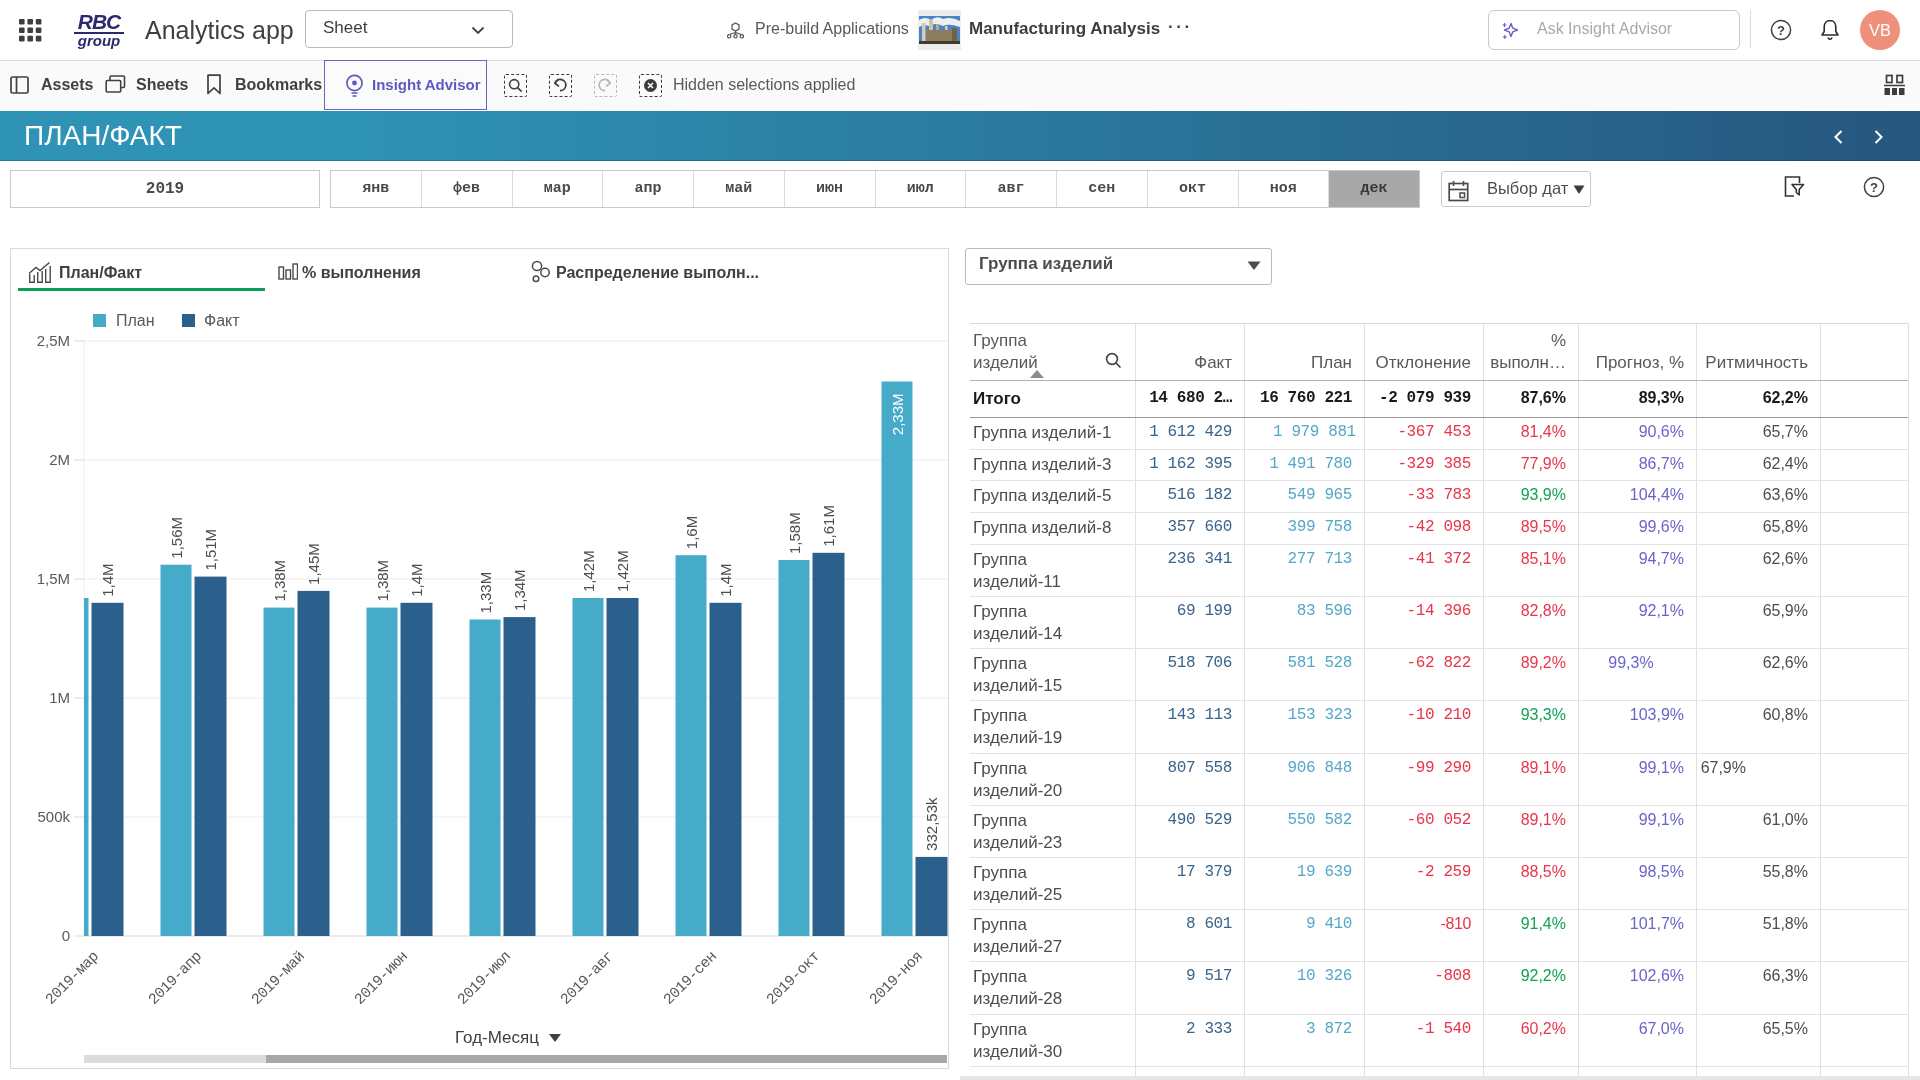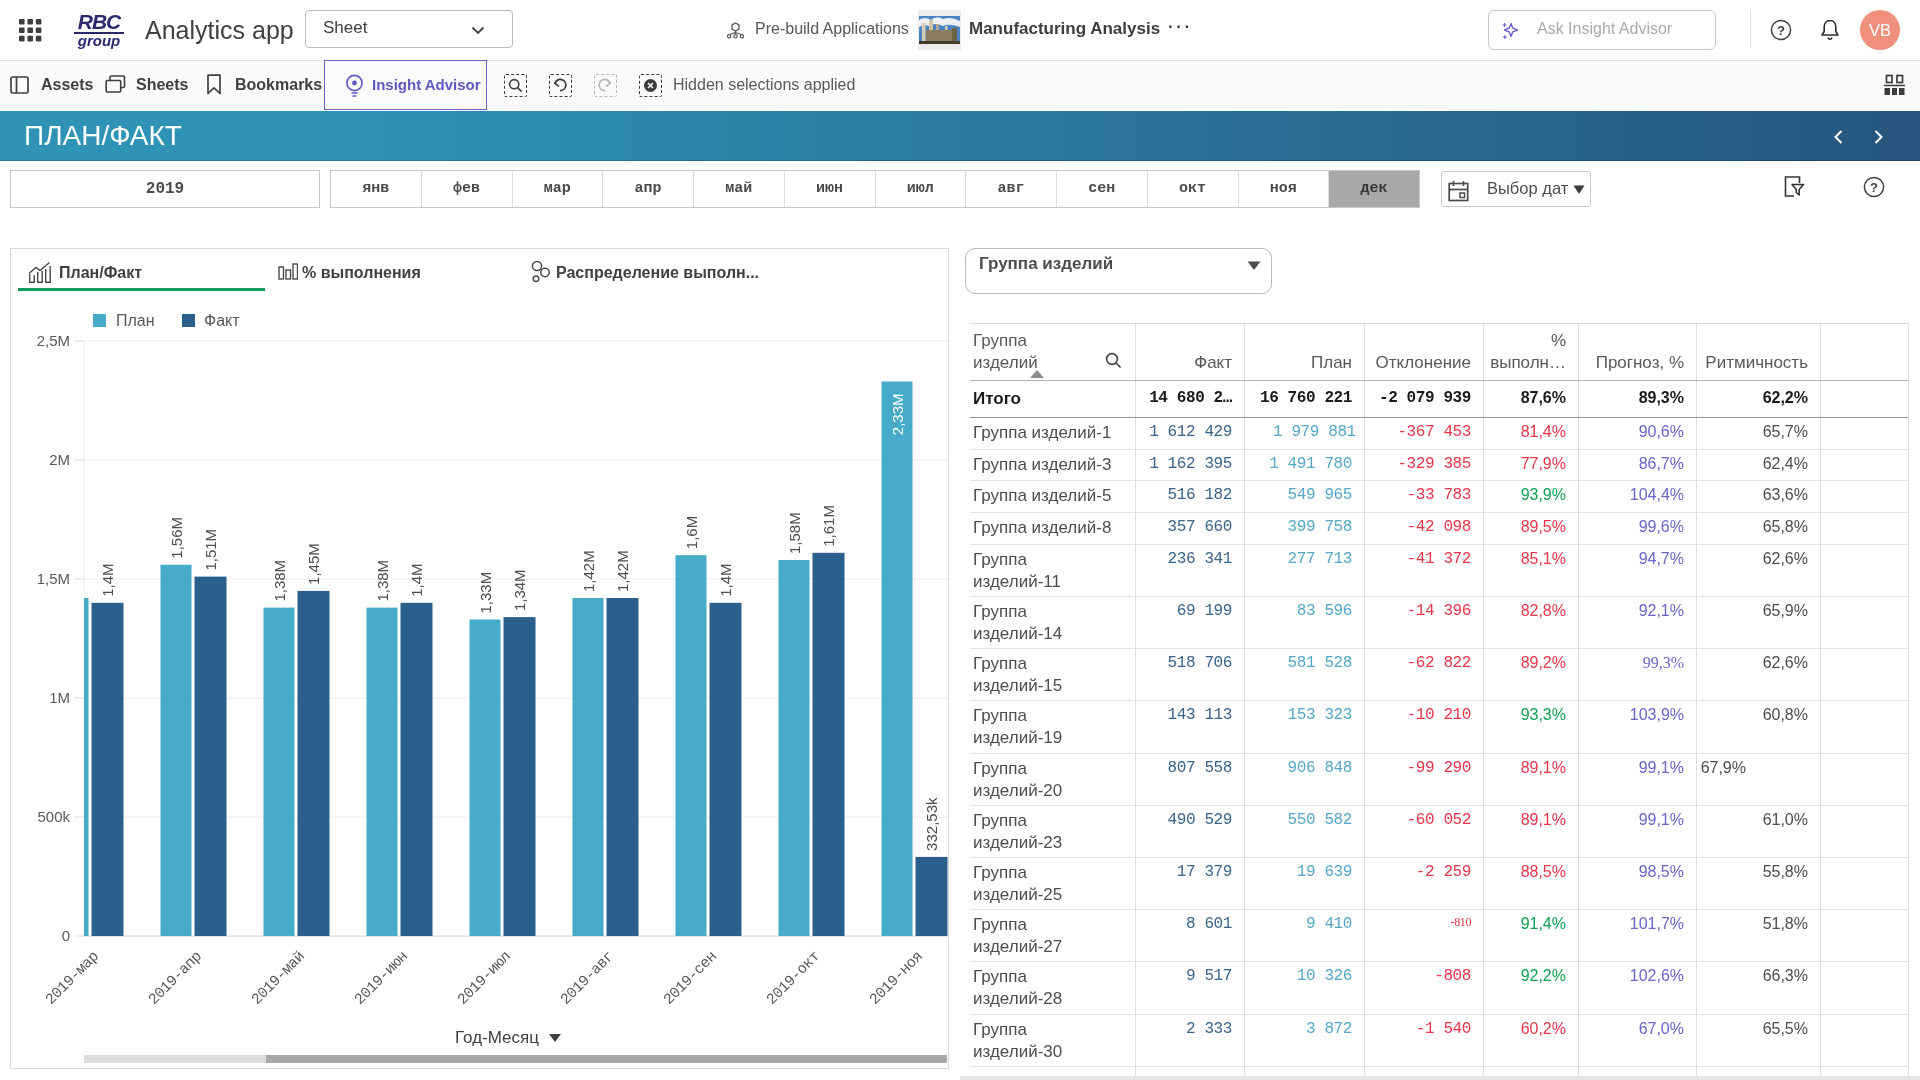--- a/index.html
+++ b/index.html
@@ -49,21 +49,21 @@
 <rect x="10" y="4" width="4" height="22" fill="#cfc3a6"></rect>
 <rect x="17" y="8" width="3" height="18" fill="#b3a78c"></rect>
 <rect x="26" y="10" width="2.5" height="16" fill="#d8cdb4"></rect>
 <rect x="7" y="14" width="27" height="12" fill="#8d7d60"></rect>
 <rect x="33" y="12" width="5" height="14" fill="#6f6247"></rect>
 <rect x="0" y="25" width="41" height="3" fill="#433a28"></rect>
 </svg>
   </div>
 <div class="abs" style="left:969px;top:19px;font-size:17px;font-weight:bold;color:#3d3d3d;">Manufacturing Analysis</div>
 <div class="abs" style="left:1168px;top:13px;font-size:17px;font-weight:bold;letter-spacing:3.5px;color:#404040;">...</div>
-<div class="abs" style="left:1488px;top:10px;width:228px;height:40px;border:1px solid #c9c9c9;border-radius:6px;background:#fff;">
+<div class="abs" style="left:1488px;top:10px;width:252px;height:40px;border:1px solid #c9c9c9;border-radius:6px;background:#fff;">
 <svg class="abs" style="left:11px;top:9px;" width="22" height="22" viewBox="0 0 22 22">
 <path d="M11 3.5 L12.8 8.2 L17.5 10 L12.8 11.8 L11 16.5 L9.2 11.8 L4.5 10 L9.2 8.2 Z" fill="none" stroke="#6a5fc7" stroke-width="1.4" stroke-linejoin="round"></path>
 <path d="M4.5 3 L4.5 7 M2.5 5 L6.5 5" stroke="#6a5fc7" stroke-width="1.2"></path>
 <path d="M4.8 15 L4.8 19 M2.8 17 L6.8 17" stroke="#6a5fc7" stroke-width="1.2"></path>
 </svg>
 <div class="abs" style="left:48px;top:9px;font-size:16px;color:#a9a9a9;">Ask Insight Advisor</div>
 </div>
 <div class="abs" style="left:1750px;top:10px;width:1px;height:38px;background:#dcdcdc;"></div>
 <svg class="abs" style="left:1770px;top:19px;" width="22" height="22" viewBox="0 0 22 22">
 <circle cx="11" cy="11" r="9.6" fill="none" stroke="#404040" stroke-width="1.5"></circle>
@@ -265,21 +265,21 @@
       <rect x="905.5" y="608.9" width="32" height="79.1" fill="#2b608c"></rect>
       <text transform="translate(892.5,145.5) rotate(-90)" text-anchor="end" font-size="15" font-family="Liberation Sans" fill="#fff">2,33M</text>
       <text transform="translate(926.5,602.9) rotate(-90)" font-size="15" font-family="Liberation Sans" fill="#4d4d4d">332,53k</text>
       <text transform="translate(913.0,709) rotate(-45)" text-anchor="end" font-size="15" letter-spacing="-0.5" font-family="Liberation Mono" fill="#595959">2019-ноя</text>
     </g>
     <text x="487" y="795" font-size="17" fill="#404040" text-anchor="middle">Год-Месяц</text>
     <path d="M539 786 L551 786 L545 794 Z" fill="#404040"></path>
     <rect x="74" y="807" width="863" height="8" fill="#dcdcdc"></rect>
     <rect x="256" y="807" width="681" height="8" fill="#a8a8a8"></rect>
   </svg>
-<div class="abs" style="left:965px;top:248px;width:307px;height:46px;border:1px solid #b9b9b9;border-radius:10px;background:#fff;">
+<div class="abs" style="left:965px;top:248px;width:307px;height:37px;border:1px solid #b9b9b9;border-radius:3px;background:#fff;">
 <div class="abs" style="left:13px;top:5px;font-size:17px;font-weight:bold;color:#4d4d4d;">Группа изделий</div>
 <svg class="abs" style="left:281px;top:12px;" width="14" height="10" viewBox="0 0 14 10">
       <path d="M0.5 0.5 L13.5 0.5 L7 9 Z" fill="#4d4d4d"></path>
     </svg>
 </div>
 <div class="abs" style="left:1135px;top:323px;width:1px;height:754px;background:#e0e0e0;"></div>
 <div class="abs" style="left:1244px;top:323px;width:1px;height:754px;background:#e0e0e0;"></div>
 <div class="abs" style="left:1364px;top:323px;width:1px;height:754px;background:#e0e0e0;"></div>
 <div class="abs" style="left:1483px;top:323px;width:1px;height:754px;background:#e0e0e0;"></div>
 <div class="abs" style="left:1578px;top:323px;width:1px;height:754px;background:#e0e0e0;"></div>
@@ -357,21 +357,21 @@
 <div class="abs" style="text-align:right;white-space:nowrap;left:1364px;top:602.0px;width:107px;font-family:'Liberation Mono',monospace;font-size:16px;letter-spacing:-0.4px;color:#e8354a;">-14 396</div>
 <div class="abs" style="text-align:right;white-space:nowrap;left:1483px;top:602.0px;width:83px;font-family:'Liberation Sans',sans-serif;font-size:16px;color:#e8354a;">82,8%</div>
 <div class="abs" style="text-align:right;white-space:nowrap;left:1578px;top:602.0px;width:106px;font-family:'Liberation Sans',sans-serif;font-size:16px;color:#6964c8;">92,1%</div>
 <div class="abs" style="text-align:right;white-space:nowrap;left:1696px;top:602.0px;width:112px;font-family:'Liberation Sans',sans-serif;font-size:16px;color:#4d4d4d;">65,9%</div>
 <div class="abs" style="left:970px;top:700.4px;width:938px;height:1px;background:#e3e3e3;"></div>
 <div class="abs" style="left:973px;top:653.2px;font-size:17px;line-height:22px;color:#4d4d4d;">Группа<br>изделий-15</div>
 <div class="abs" style="text-align:right;white-space:nowrap;left:1135px;top:654.2px;width:97px;font-family:'Liberation Mono',monospace;font-size:16px;letter-spacing:-0.4px;color:#3a648c;">518 706</div>
 <div class="abs" style="text-align:right;white-space:nowrap;left:1244px;top:654.2px;width:108px;font-family:'Liberation Mono',monospace;font-size:16px;letter-spacing:-0.4px;color:#55a7c9;">581 528</div>
 <div class="abs" style="text-align:right;white-space:nowrap;left:1364px;top:654.2px;width:107px;font-family:'Liberation Mono',monospace;font-size:16px;letter-spacing:-0.4px;color:#e8354a;">-62 822</div>
 <div class="abs" style="text-align:right;white-space:nowrap;left:1483px;top:654.2px;width:83px;font-family:'Liberation Sans',sans-serif;font-size:16px;color:#e8354a;">89,2%</div>
-<div class="abs" style="text-align:right;white-space:nowrap;left:1578px;top:654.2px;width:106px;font-family:Liberation Serif, serif;font-size:16px;color:#6964c8;">99,3%</div>
+<div class="abs" style="text-align:center;white-space:nowrap;left:1578px;top:654.2px;width:106px;font-family:Liberation Sans, sans-serif;font-size:16px;color:#6964c8;">99,3%</div>
 <div class="abs" style="text-align:right;white-space:nowrap;left:1696px;top:654.2px;width:112px;font-family:'Liberation Sans',sans-serif;font-size:16px;color:#4d4d4d;">62,6%</div>
 <div class="abs" style="left:970px;top:752.6px;width:938px;height:1px;background:#e3e3e3;"></div>
 <div class="abs" style="left:973px;top:705.4px;font-size:17px;line-height:22px;color:#4d4d4d;">Группа<br>изделий-19</div>
 <div class="abs" style="text-align:right;white-space:nowrap;left:1135px;top:706.4px;width:97px;font-family:'Liberation Mono',monospace;font-size:16px;letter-spacing:-0.4px;color:#3a648c;">143 113</div>
 <div class="abs" style="text-align:right;white-space:nowrap;left:1244px;top:706.4px;width:108px;font-family:'Liberation Mono',monospace;font-size:16px;letter-spacing:-0.4px;color:#55a7c9;">153 323</div>
 <div class="abs" style="text-align:right;white-space:nowrap;left:1364px;top:706.4px;width:107px;font-family:'Liberation Mono',monospace;font-size:16px;letter-spacing:-0.4px;color:#e8354a;">-10 210</div>
 <div class="abs" style="text-align:right;white-space:nowrap;left:1483px;top:706.4px;width:83px;font-family:'Liberation Sans',sans-serif;font-size:16px;color:#10a154;padding-left:17px;">93,3%</div>
 <div class="abs" style="text-align:right;white-space:nowrap;left:1578px;top:706.4px;width:106px;font-family:'Liberation Sans',sans-serif;font-size:16px;color:#6964c8;">103,9%</div>
 <div class="abs" style="text-align:right;white-space:nowrap;left:1696px;top:706.4px;width:112px;font-family:'Liberation Sans',sans-serif;font-size:16px;color:#4d4d4d;">60,8%</div>
 <div class="abs" style="left:970px;top:804.8px;width:938px;height:1px;background:#e3e3e3;"></div>
@@ -395,21 +395,21 @@
 <div class="abs" style="text-align:right;white-space:nowrap;left:1135px;top:863.0px;width:97px;font-family:'Liberation Mono',monospace;font-size:16px;letter-spacing:-0.4px;color:#3a648c;">17 379</div>
 <div class="abs" style="text-align:right;white-space:nowrap;left:1244px;top:863.0px;width:108px;font-family:'Liberation Mono',monospace;font-size:16px;letter-spacing:-0.4px;color:#55a7c9;">19 639</div>
 <div class="abs" style="text-align:right;white-space:nowrap;left:1364px;top:863.0px;width:107px;font-family:'Liberation Mono',monospace;font-size:16px;letter-spacing:-0.4px;color:#e8354a;">-2 259</div>
 <div class="abs" style="text-align:right;white-space:nowrap;left:1483px;top:863.0px;width:83px;font-family:'Liberation Sans',sans-serif;font-size:16px;color:#e8354a;">88,5%</div>
 <div class="abs" style="text-align:right;white-space:nowrap;left:1578px;top:863.0px;width:106px;font-family:'Liberation Sans',sans-serif;font-size:16px;color:#6964c8;">98,5%</div>
 <div class="abs" style="text-align:right;white-space:nowrap;left:1696px;top:863.0px;width:112px;font-family:'Liberation Sans',sans-serif;font-size:16px;color:#4d4d4d;">55,8%</div>
 <div class="abs" style="left:970px;top:961.4px;width:938px;height:1px;background:#e3e3e3;"></div>
 <div class="abs" style="left:973px;top:914.2px;font-size:17px;line-height:22px;color:#4d4d4d;">Группа<br>изделий-27</div>
 <div class="abs" style="text-align:right;white-space:nowrap;left:1135px;top:915.2px;width:97px;font-family:'Liberation Mono',monospace;font-size:16px;letter-spacing:-0.4px;color:#3a648c;">8 601</div>
 <div class="abs" style="text-align:right;white-space:nowrap;left:1244px;top:915.2px;width:108px;font-family:'Liberation Mono',monospace;font-size:16px;letter-spacing:-0.4px;color:#55a7c9;">9 410</div>
-<div class="abs" style="text-align:right;white-space:nowrap;left:1364px;top:915.2px;width:107px;font-family:Liberation Serif, serif;font-size:12px;letter-spacing:-0.4px;color:#e8354a;">-810</div>
+<div class="abs" style="text-align:right;white-space:nowrap;left:1364px;top:915.2px;width:107px;font-family:Liberation Sans, sans-serif;font-size:16px;letter-spacing:-0.4px;color:#e8354a;">-810</div>
 <div class="abs" style="text-align:right;white-space:nowrap;left:1483px;top:915.2px;width:83px;font-family:'Liberation Sans',sans-serif;font-size:16px;color:#10a154;">91,4%</div>
 <div class="abs" style="text-align:right;white-space:nowrap;left:1578px;top:915.2px;width:106px;font-family:'Liberation Sans',sans-serif;font-size:16px;color:#6964c8;">101,7%</div>
 <div class="abs" style="text-align:right;white-space:nowrap;left:1696px;top:915.2px;width:112px;font-family:'Liberation Sans',sans-serif;font-size:16px;color:#4d4d4d;">51,8%</div>
 <div class="abs" style="left:970px;top:1013.6px;width:938px;height:1px;background:#e3e3e3;"></div>
 <div class="abs" style="left:973px;top:966.4px;font-size:17px;line-height:22px;color:#4d4d4d;">Группа<br>изделий-28</div>
 <div class="abs" style="text-align:right;white-space:nowrap;left:1135px;top:967.4px;width:97px;font-family:'Liberation Mono',monospace;font-size:16px;letter-spacing:-0.4px;color:#3a648c;">9 517</div>
 <div class="abs" style="text-align:right;white-space:nowrap;left:1244px;top:967.4px;width:108px;font-family:'Liberation Mono',monospace;font-size:16px;letter-spacing:-0.4px;color:#55a7c9;">10 326</div>
 <div class="abs" style="text-align:right;white-space:nowrap;left:1364px;top:967.4px;width:107px;font-family:'Liberation Mono',monospace;font-size:16px;letter-spacing:-0.4px;color:#e8354a;">-808</div>
 <div class="abs" style="text-align:right;white-space:nowrap;left:1483px;top:967.4px;width:83px;font-family:'Liberation Sans',sans-serif;font-size:16px;color:#10a154;">92,2%</div>
 <div class="abs" style="text-align:right;white-space:nowrap;left:1578px;top:967.4px;width:106px;font-family:'Liberation Sans',sans-serif;font-size:16px;color:#6964c8;">102,6%</div>

